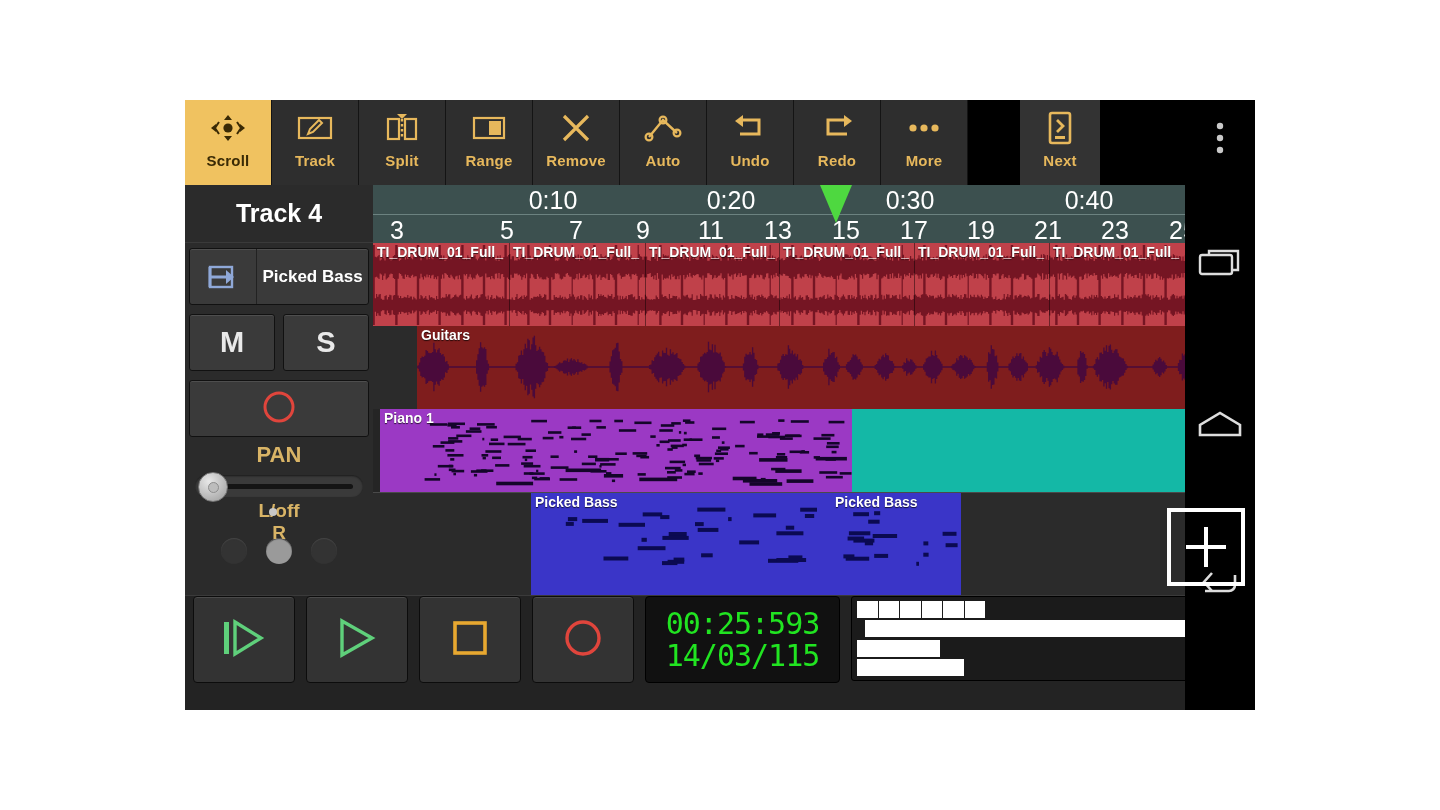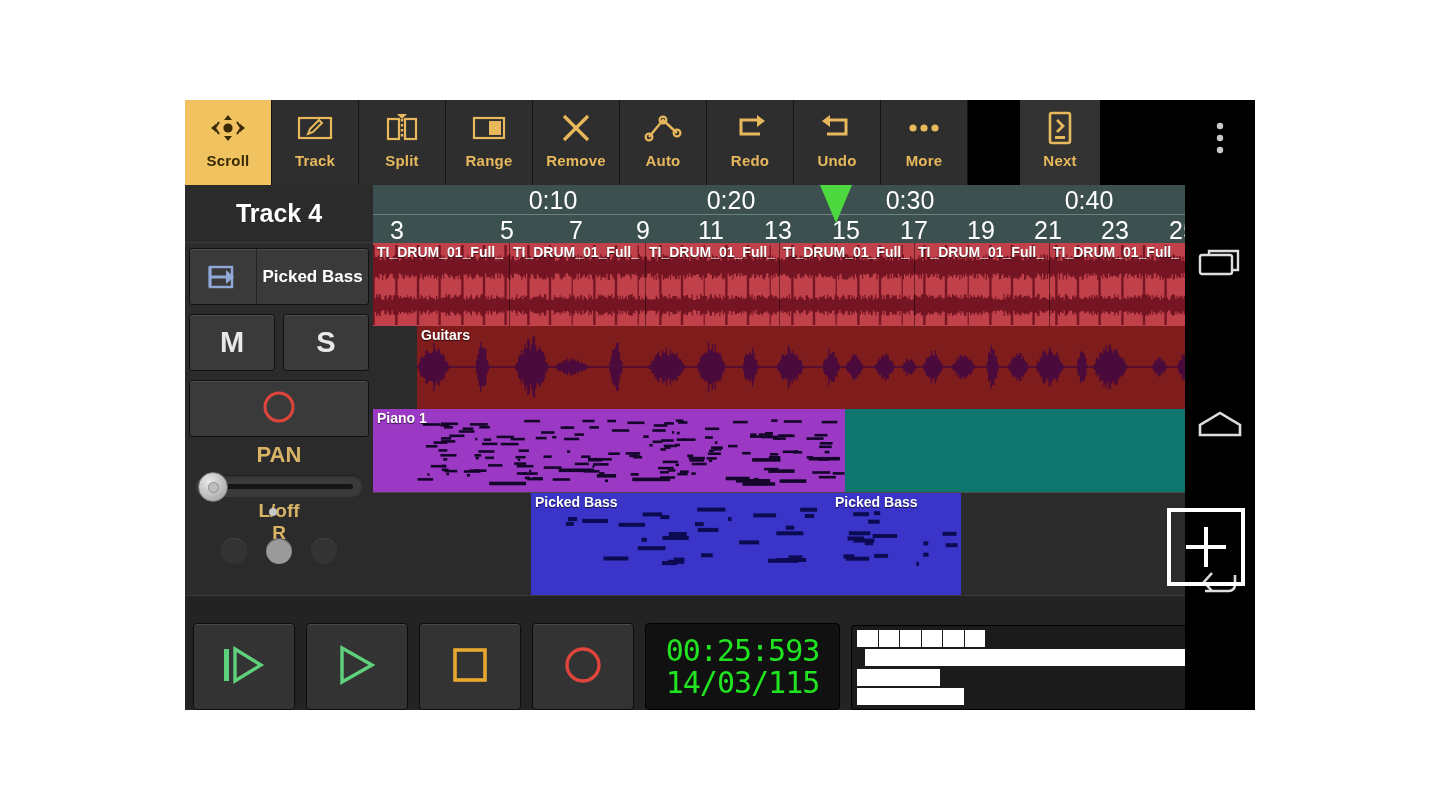--- a/index.html
+++ b/index.html
@@ -69,21 +69,21 @@
           text-shadow:0 1px 1px rgba(0,0,0,.7);white-space:nowrap;z-index:3;}
   .seam{position:absolute;top:0;bottom:0;width:1px;background:rgba(0,0,0,.45);}
 
   #addtrack{position:absolute;right:10px;bottom:10px;width:70px;height:70px;border:4px solid #fff;
      display:flex;align-items:center;justify-content:center;z-index:9;}
   #addtrack:before{content:"";position:absolute;width:40px;height:4px;background:#fff;}
   #addtrack:after{content:"";position:absolute;width:4px;height:40px;background:#fff;}
 
   
   #transport{position:absolute;left:0;top:495px;width:1070px;height:115px;background:#232323;
-     border-top:1px solid #3a3a3a;display:flex;align-items:flex-end;padding:0 8px;box-sizing:border-box;gap:11px;}
+     border-top:1px solid #3a3a3a;display:flex;align-items:flex-start;padding:0 8px;box-sizing:border-box;gap:11px;}
   .tpbtn{width:100px;height:85px;background:#333;border:1px solid #0c0c0c;border-radius:4px;
      display:flex;align-items:center;justify-content:center;box-shadow:inset 0 1px 0 #4a4a4a;}
   #timedisp{width:193px;height:85px;background:#111;border:1px solid #000;border-radius:4px;
      display:flex;flex-direction:column;align-items:center;justify-content:center;}
   #timedisp div{color:#21e421;font-size:30px;font-family:"DejaVu Sans Mono",monospace;line-height:1.05;letter-spacing:-1px;}
   #minimap{flex:1;height:85px;background:#1b1b1b;border:1px solid #000;border-radius:3px;
      padding:4px 5px;box-sizing:border-box;display:flex;flex-direction:column;justify-content:space-between;}
   .mmrow{height:17px;display:flex;}
   .mmseg{height:100%;background:#fff;border-right:1px solid #1b1b1b;box-sizing:border-box;}
 
@@ -158,35 +158,35 @@
             <circle cx="19" cy="6" r="3.4" fill="none" stroke="#e7b85c" stroke-width="2.2"></circle>
             <circle cx="33" cy="19" r="3.4" fill="none" stroke="#e7b85c" stroke-width="2.2"></circle>
           </svg>
       </span>
       <span class="lbl">Auto</span>
     </div>
 
     <div class="tbtn">
       <span class="ic">
         <svg width="36" height="28" viewBox="0 0 36 28">
+            <path d="M10 6H27v14H8" fill="none" stroke="#e7b85c" stroke-width="3"></path>
+            <path d="M11 1L3 7l8 6z" fill="#e7b85c"></path>
+          </svg>
+      </span>
+      <span class="lbl">Undo</span>
+    </div>
+
+    <div class="tbtn">
+      <span class="ic">
+        <svg width="36" height="28" viewBox="0 0 36 28">
             <path d="M26 6H9v14h19" fill="none" stroke="#e7b85c" stroke-width="3"></path>
             <path d="M25 1l8 6-8 6z" fill="#e7b85c"></path>
           </svg>
       </span>
       <span class="lbl">Redo</span>
-    </div>
-
-    <div class="tbtn">
-      <span class="ic">
-        <svg width="36" height="28" viewBox="0 0 36 28">
-            <path d="M10 6H27v14H8" fill="none" stroke="#e7b85c" stroke-width="3"></path>
-            <path d="M11 1L3 7l8 6z" fill="#e7b85c"></path>
-          </svg>
-      </span>
-      <span class="lbl">Undo</span>
     </div>
 
     <div class="tbtn">
       <span class="ic">
         <svg width="36" height="12" viewBox="0 0 36 12">
             <circle cx="7" cy="6" r="3.6" fill="#e7b85c"></circle>
             <circle cx="18" cy="6" r="3.6" fill="#e7b85c"></circle>
             <circle cx="29" cy="6" r="3.6" fill="#e7b85c"></circle>
           </svg>
       </span>
@@ -309,21 +309,21 @@
       <div class="clip" style="left:44px;width:838px;background:#7f1d1d;">
         <svg width="838" height="83" viewBox="0 0 838 83" preserveAspectRatio="none">
           <g id="gwf" stroke="#4a0a3b" stroke-width="1.3">
               <path d="M0 41 L838 41 M0.0 41 L0.0 41 M1.3 39.292545060811634 L1.3 42.707454939188366 M2.6 36.42890182386888 L2.6 45.57109817613112 M3.9 32.04249228356883 L3.9 49.95750771643117 M5.2 30.429143802593714 L5.2 51.570856197406286 M6.5 31.00830150518292 L6.5 50.99169849481708 M7.8 29.66021188882849 L7.8 52.339788111171515 M9.1 24.03057063701135 L9.1 57.96942936298865 M10.4 24.934206053872682 L10.4 57.065793946127314 M11.7 26.863972097927622 L11.7 55.13602790207238 M13.0 27.223434040661687 L13.0 54.77656595933831 M14.3 27.084007926943293 L14.3 54.91599207305671 M15.6 25.97027355561552 L15.6 56.02972644438448 M16.9 16.698288866341105 L16.9 65.3017111336589 M18.2 23.338678800446537 L18.2 58.66132119955346 M19.5 26.509991555383834 L19.5 55.490008444616166 M20.8 23.809627925515937 L20.8 58.19037207448406 M22.1 22.255881783936264 L22.1 59.74411821606374 M23.4 27.076565679300955 L23.4 54.923434320699045 M24.7 28.709676790656946 L24.7 53.29032320934306 M26.0 28.043817335053483 L26.0 53.95618266494652 M27.3 30.493117625873175 L27.3 51.506882374126825 M28.6 35.83557489652985 L28.6 46.16442510347015 M29.9 35.057282919130586 L29.9 46.942717080869414 M31.2 38.344876778204046 L31.2 43.655123221795954 M32.5 40.84623111412696 L32.5 41.15376888587304 M58.4 41 L58.4 41 M59.7 34.36298650821598 L59.7 47.63701349178402 M61.0 28.139889320318943 L61.0 53.86011067968106 M62.3 22.30711638087744 L62.3 59.69288361912256 M63.6 16.268279568995574 L63.6 65.73172043100442 M64.9 21.327933669594707 L64.9 60.67206633040529 M66.2 22.539108416536976 L66.2 59.460891583463024 M67.5 21.339535213697424 L67.5 60.660464786302576 M68.8 23.057864923346937 L68.8 58.94213507665306 M70.1 34.1349595179087 L70.1 47.8650404820913 M71.4 37.67730141025714 L71.4 44.32269858974286 M97.9 41 L97.9 41 M99.2 37.66407842191114 L99.2 44.33592157808886 M100.5 36.27340149732566 L100.5 45.72659850267434 M101.8 29.84978459835223 L101.8 52.15021540164777 M103.1 29.08938450851921 L103.1 52.91061549148079 M104.4 24.56395671383392 L104.4 57.43604328616608 M105.7 29.076609791884295 L105.7 52.923390208115705 M107.0 23.206416252650023 L107.0 58.79358374734998 M108.3 17.72121022164702 L108.3 64.27878977835297 M109.6 22.32767035790705 L109.6 59.67232964209295 M110.9 12.774336251700987 L110.9 69.22566374829901 M112.2 14.331682103682024 L112.2 67.66831789631797 M113.5 23.536231333346148 L113.5 58.46376866665385 M114.8 18.295556395550992 L114.8 63.70444360444901 M116.1 11.478347880276527 L116.1 70.52165211972347 M117.4 9.709890807391087 L117.4 72.29010919260891 M118.7 19.130327314102814 L118.7 62.869672685897186 M120.0 24.96813118406519 L120.0 57.031868815934814 M121.3 23.700777998073015 L121.3 58.299222001926985 M122.6 20.78868113687646 L122.6 61.21131886312354 M123.9 23.137522698217154 L123.9 58.862477301782846 M125.2 25.667260268015987 L125.2 56.33273973198401 M126.5 26.156171258176286 L126.5 55.843828741823714 M127.8 29.759553783845888 L127.8 52.24044621615411 M129.1 36.24377164990246 L129.1 45.75622835009754 M130.4 37.01297232439679 L130.4 44.98702767560321 M131.7 39.87622807815402 L131.7 42.12377192184598 M136.2 41 L136.2 41 M137.5 39.94192466114144 L137.5 42.05807533885856 M138.8 39.81371621582819 L138.8 42.18628378417181 M140.1 38.842669733472334 L140.1 43.157330266527666 M141.4 37.37888256615727 L141.4 44.62111743384273 M142.7 36.20381263278982 L142.7 45.79618736721018 M144.0 37.2618245464469 L144.0 44.7381754535531 M145.3 36.67775700173324 L145.3 45.32224299826676 M146.6 34.87107185267702 L146.6 47.12892814732298 M147.9 34.15263299324566 L147.9 47.84736700675434 M149.2 34.78949723747299 L149.2 47.21050276252701 M150.5 32.4382827558491 L150.5 49.5617172441509 M151.8 35.92392026277274 L151.8 46.07607973722726 M153.1 33.55739405021851 L153.1 48.44260594978149 M154.4 32.29241314907578 L154.4 49.70758685092422 M155.7 34.488078155243514 L155.7 47.511921844756486 M157.0 32.981275797778764 L157.0 49.018724202221236 M158.3 34.41344316451534 L158.3 47.58655683548466 M159.6 35.89010310355183 L159.6 46.10989689644817 M160.9 33.29671722372452 L160.9 48.70328277627548 M162.2 36.1942330708176 L162.2 45.8057669291824 M163.5 36.78237318122575 L163.5 45.21762681877425 M164.8 36.19071180833545 L164.8 45.80928819166455 M166.1 37.96734442952138 L166.1 44.03265557047862 M167.4 37.46584465283748 L167.4 44.53415534716252 M168.7 38.34780181987648 L168.7 43.65219818012352 M170.0 39.42730782393363 L170.0 42.57269217606637 M171.3 40.644752157855045 L171.3 41.355247842144955 M191.8 41 L191.8 41 M193.1 35.405716938808446 L193.1 46.594283061191554 M194.4 30.257557332489377 L194.4 51.74244266751062 M195.7 24.34038257412795 L195.7 57.65961742587205 M197.0 23.22650783256542 L197.0 58.77349216743458 M198.3 21.82094238617751 L198.3 60.17905761382249 M199.6 17.277565875104077 L199.6 64.72243412489593 M200.9 16.831267823205582 L200.9 65.16873217679442 M202.2 25.428740869205786 L202.2 56.57125913079422 M203.5 32.880118134349196 L203.5 49.119881865650804 M204.8 35.23608797581168 L204.8 46.76391202418832 M231.3 41 L231.3 41 M232.6 39.119797322280064 L232.6 42.880202677719936 M233.9 38.45618633371803 L233.9 43.54381366628197 M235.2 34.12537745259121 L235.2 47.87462254740879 M236.5 34.89397123279249 L236.5 47.10602876720751 M237.8 31.212267636413298 L237.8 50.7877323635867 M239.1 29.219061160641488 L239.1 52.78093883935851 M240.4 27.428126057020634 L240.4 54.571873942979366 M241.7 25.79949864703739 L241.7 56.20050135296261 M243.0 30.328889787699296 L243.0 51.671110212300704 M244.3 30.42993323875448 L244.3 51.57006676124552 M245.6 24.398671776012566 L245.6 57.60132822398744 M246.9 26.653433725199584 L246.9 55.346566274800416 M248.2 27.038652694571837 L248.2 54.96134730542816 M249.5 21.81061991590972 L249.5 60.18938008409028 M250.8 28.62712300456705 L250.8 53.37287699543295 M252.1 29.86927849076915 L252.1 52.13072150923085 M253.4 23.31620802844516 L253.4 58.68379197155484 M254.7 27.779212620051936 L254.7 54.220787379948064 M256.0 26.184495403014758 L256.0 55.81550459698524 M257.3 28.847493545839633 L257.3 53.15250645416037 M258.6 28.37146884385421 L258.6 53.62853115614579 M259.9 26.943869976021045 L259.9 55.05613002397895 M261.2 32.039922848317985 L261.2 49.960077151682015 M262.5 32.73830672130243 L262.5 49.26169327869757 M263.8 33.2375174894038 L263.8 48.7624825105962 M265.1 35.997430439726976 L265.1 46.002569560273024 M266.4 37.89751321645393 L266.4 44.10248678354607 M267.7 39.45045430791621 L267.7 42.54954569208379 M279.8 41 L279.8 41 M281.1 37.57267567934797 L281.1 44.42732432065203 M282.4 36.09472892184744 L282.4 45.90527107815256 M283.7 30.791833351395006 L283.7 51.208166648604994 M285.0 30.219750429324794 L285.0 51.78024957067521 M286.3 28.30897063084907 L286.3 53.691029369150925 M287.6 26.78674394536205 L287.6 55.21325605463795 M288.9 27.473763121227822 L288.9 54.52623687877218 M290.2 26.011180416597742 L290.2 55.98881958340226 M291.5 15.81363304533918 L291.5 66.18636695466083 M292.8 23.41811437579426 L292.8 58.58188562420574 M294.1 24.16200831127999 L294.1 57.83799168872001 M295.4 18.207173226960567 L295.4 63.79282677303944 M296.7 26.601370905808 L296.7 55.398629094192 M298.0 18.64928325853871 L298.0 63.35071674146129 M299.3 26.16405731656594 L299.3 55.835942683434055 M300.6 26.636604092528444 L300.6 55.363395907471556 M301.9 27.700792064205682 L301.9 54.299207935794314 M303.2 26.431334371772124 L303.2 55.568665628227876 M304.5 30.453976630026727 L304.5 51.54602336997327 M305.8 34.57859095226235 L305.8 47.42140904773765 M307.1 36.2704440659079 L307.1 45.7295559340921 M308.4 39.98306088042571 L308.4 42.01693911957429 M325.2 41 L325.2 41 M326.5 37.39742603399444 L326.5 44.60257396600556 M327.8 30.736312852465964 L327.8 51.263687147534036 M329.1 27.71626345404186 L329.1 54.283736545958135 M330.4 28.70366891033382 L330.4 53.29633108966618 M331.7 28.607458016941187 L331.7 53.39254198305881 M333.0 26.065444523458847 L333.0 55.93455547654115 M334.3 28.548351890517402 L334.3 53.4516481094826 M335.6 21.12795825354693 L335.6 60.87204174645307 M336.9 26.758735474235227 L336.9 55.24126452576478 M338.2 32.99256709981349 L338.2 49.00743290018651 M339.5 34.07512415493205 L339.5 47.92487584506795 M340.8 38.72756433780575 L340.8 43.27243566219425 M359.7 41 L359.7 41 M361.0 37.61701011394727 L361.0 44.38298988605273 M362.3 36.945054261439026 L362.3 45.054945738560974 M363.6 33.676831947786916 L363.6 48.323168052213084 M364.9 29.65758523529133 L364.9 52.34241476470867 M366.2 28.056753372286842 L366.2 53.94324662771316 M367.5 30.09379567694141 L367.5 51.90620432305859 M368.8 28.319363806989173 L368.8 53.68063619301083 M370.1 28.642403926138016 L370.1 53.357596073861984 M371.4 19.182631716893013 L371.4 62.81736828310699 M372.7 22.836923230526054 L372.7 59.163076769473946 M374.0 27.52855633319521 L374.0 54.47144366680479 M375.3 24.462864688700225 L375.3 57.53713531129978 M376.6 28.566328620141647 L376.6 53.43367137985835 M377.9 27.535678137730844 L377.9 54.46432186226916 M379.2 30.40982421274559 L379.2 51.59017578725441 M380.5 28.225900904138072 L380.5 53.77409909586193 M381.8 34.00467808378812 L381.8 47.99532191621188 M383.1 33.18849017871182 L383.1 48.81150982128818 M384.4 34.73953639469109 L384.4 47.26046360530891 M385.7 38.958698119512775 L385.7 43.041301880487225 M405.4 41 L405.4 41 M406.7 36.521723393454344 L406.7 45.478276606545656 M408.0 33.24424423884152 L408.0 48.75575576115848 M409.3 32.87835160552057 L409.3 49.12164839447943 M410.6 31.232330614280173 L410.6 50.76766938571983 M411.9 22.78766453541476 L411.9 59.21233546458524 M413.2 28.777707189109197 L413.2 53.222292810890806 M414.5 27.124735441740626 L414.5 54.875264558259374 M415.8 26.306103298589225 L415.8 55.69389670141078 M417.1 26.052446073869035 L417.1 55.947553926130965 M418.4 31.926041170583247 L418.4 50.07395882941675 M419.7 30.65309993348209 L419.7 51.34690006651791 M421.0 36.1790282263742 L421.0 45.8209717736258 M422.3 38.74402999597655 L422.3 43.25597000402345 M428.3 41 L428.3 41 M429.6 38.22935456726953 L429.6 43.77064543273047 M430.9 35.88530786650725 L430.9 46.11469213349275 M432.2 35.49907691101088 L432.2 46.50092308898912 M433.5 34.02781253255271 L433.5 47.97218746744729 M434.8 31.438302817750426 L434.8 50.561697182249574 M436.1 28.33484693781548 L436.1 53.665153062184515 M437.4 29.24598164173642 L437.4 52.75401835826358 M438.7 28.474796211370155 L438.7 53.525203788629845 M440.0 30.585510813084365 L440.0 51.41448918691563 M441.3 33.59293471168921 L441.3 48.40706528831079 M442.6 32.9390219891106 L442.6 49.0609780108894 M443.9 36.342434184225155 L443.9 45.657565815774845 M445.2 38.50290801188784 L445.2 43.49709198811216 M457.0 41 L457.0 41 M458.3 38.97112165353668 L458.3 43.02887834646332 M459.6 38.07818592488499 L459.6 43.92181407511501 M460.9 35.203560659952494 L460.9 46.796439340047506 M462.2 32.709356350110475 L462.2 49.290643649889525 M463.5 33.39175489481287 L463.5 48.60824510518713 M464.8 30.470924026390406 L464.8 51.529075973609594 M466.1 28.735901852660227 L466.1 53.26409814733977 M467.4 31.21294206569784 L467.4 50.78705793430216 M468.7 27.364093056851207 L468.7 54.6359069431488 M470.0 28.882235231072006 L470.0 53.117764768928 M471.3 29.520915146330985 L471.3 52.479084853669015 M472.6 34.31829473828241 L472.6 47.68170526171759 M473.9 34.979331251482996 L473.9 47.020668748517004 M475.2 34.8769056862261 L475.2 47.1230943137739 M476.5 37.59022663981867 L476.5 44.40977336018133 M477.8 39.97385461682868 L477.8 42.02614538317132 M484.5 41 L484.5 41 M485.8 39.25471895338672 L485.8 42.74528104661328 M487.1 36.32547359719639 L487.1 45.67452640280361 M488.4 37.050403110537495 L488.4 44.949596889462505 M489.7 32.34909615126041 L489.7 49.65090384873959 M491.0 34.611916841597974 L491.0 47.388083158402026 M492.3 35.52664320378213 L492.3 46.47335679621787 M493.6 33.138668867424315 L493.6 48.861331132575685 M494.9 33.83995872350208 L494.9 48.16004127649792 M496.2 35.70284833498314 L496.2 46.29715166501686 M497.5 37.26329012878167 L497.5 44.73670987121833 M498.8 39.170011287665965 L498.8 42.829988712334035 M505.4 41 L505.4 41 M506.7 38.26837466115289 L506.7 43.73162533884711 M508.0 36.19111676602939 L508.0 45.80888323397061 M509.3 32.40156621679209 L509.3 49.59843378320791 M510.6 31.692148252739322 L510.6 50.30785174726068 M511.9 30.53599821996707 L511.9 51.46400178003293 M513.2 30.597761014810203 L513.2 51.4022389851898 M514.5 24.658583250930786 L514.5 57.34141674906921 M515.8 29.01987399252566 L515.8 52.98012600747434 M517.1 30.106354231351048 L517.1 51.89364576864895 M518.4 24.49205847847903 L518.4 57.50794152152097 M519.7 29.09950282129924 L519.7 52.90049717870076 M521.0 32.30467242616206 L521.0 49.69532757383794 M522.3 33.4092368035423 L522.3 48.5907631964577 M523.6 35.4538974049656 L523.6 46.5461025950344 M524.9 37.6567236738833 L524.9 44.3432763261167 M526.2 40.19243204310011 L526.2 41.80756795689989 M533.3 41 L533.3 41 M534.6 39.720287014176954 L534.6 42.279712985823046 M535.9 38.18890386993278 L535.9 43.81109613006722 M537.2 37.79992186826416 L537.2 44.20007813173584 M538.5 36.3910274704521 L538.5 45.6089725295479 M539.8 32.210550875726014 L539.8 49.789449124273986 M541.1 34.259896459060826 L541.1 47.740103540939174 M542.4 30.29019393105507 L542.4 51.70980606894493 M543.7 28.955302731388564 L543.7 53.044697268611436 M545.0 29.8389616499071 L545.0 52.161038350092895 M546.3 32.01889825869413 L546.3 49.98110174130587 M547.6 29.188108500555014 L547.6 52.81189149944498 M548.9 30.28603972482249 L548.9 51.71396027517751 M550.2 31.529716663870524 L550.2 50.47028333612948 M551.5 33.97573522490805 L551.5 48.02426477509195 M552.8 32.38767375108017 L552.8 49.61232624891983 M554.1 34.0805228028459 L554.1 47.9194771971541 M555.4 36.496205656896876 L555.4 45.503794343103124 M556.7 38.7165917488222 L556.7 43.2834082511778 M558.0 39.89937129670025 L558.0 42.10062870329975 M569.1 41 L569.1 41 M570.4 36.22457385779167 L570.4 45.77542614220833 M571.7 26.2216754308584 L571.7 55.7783245691416 M573.0 27.805866878985654 L573.0 54.194133121014346 M574.3 19.365442055295734 L574.3 62.63455794470427 M575.6 22.909997712525815 L575.6 59.090002287474185 M576.9 23.384761203506628 L576.9 58.61523879649337 M578.2 30.1966959933127 L578.2 51.8033040066873 M579.5 29.429322868241414 L579.5 52.570677131758586 M580.8 36.46525574823374 L580.8 45.53474425176626 M590.8 41 L590.8 41 M592.1 37.82093835887387 L592.1 44.17906164112613 M593.4 36.81939410271056 L593.4 45.18060589728944 M594.7 33.19814826917014 L594.7 48.80185173082986 M596.0 30.571989479082106 L596.0 51.428010520917894 M597.3 32.08807165605734 L597.3 49.91192834394266 M598.6 30.31905278308691 L598.6 51.68094721691309 M599.9 27.17484171347342 L599.9 54.82515828652658 M601.2 29.976173764050543 L601.2 52.02382623594946 M602.5 27.449225227972704 L602.5 54.550774772027296 M603.8 26.93159406324673 L603.8 55.068405936753265 M605.1 32.676090655969915 L605.1 49.323909344030085 M606.4 30.554892740054513 L606.4 51.44510725994549 M607.7 34.315995194187344 L607.7 47.684004805812656 M609.0 35.751239740889844 L609.0 46.248760259110156 M610.3 37.164626259960166 L610.3 44.835373740039834 M611.6 40.79324783921704 L611.6 41.20675216078296 M618.1 41 L618.1 41 M619.4 39.20072769885662 L619.4 42.79927230114338 M620.7 35.30006269176864 L620.7 46.69993730823136 M622.0 35.947946657951604 L622.0 46.052053342048396 M623.3 30.845770616896758 L623.3 51.15422938310324 M624.6 31.823326526782274 L624.6 50.176673473217726 M625.9 25.942686005683417 L625.9 56.05731399431659 M627.2 24.102328338633033 L627.2 57.89767166136697 M628.5 25.87607818408971 L628.5 56.12392181591029 M629.8 29.98930105129602 L629.8 52.010698948703975 M631.1 27.268293869262756 L631.1 54.731706130737244 M632.4 21.252047617662946 L632.4 60.747952382337054 M633.7 22.776876344397106 L633.7 59.22312365560289 M635.0 26.00193663117596 L635.0 55.99806336882404 M636.3 29.000471762041613 L636.3 52.99952823795839 M637.6 29.594218007870232 L637.6 52.40578199212977 M638.9 28.39130318031217 L638.9 53.60869681968783 M640.2 25.826682049684244 L640.2 56.173317950315756 M641.5 30.525124475391802 L641.5 51.474875524608194 M642.8 33.5889577278043 L642.8 48.4110422721957 M644.1 36.5279507323761 L644.1 45.4720492676239 M645.4 37.92618711368931 L645.4 44.07381288631069 M646.7 39.60302988150993 L646.7 42.39697011849007 M659.7 41 L659.7 41 M661.0 33.54966219769068 L661.0 48.45033780230932 M662.3 31.555816918657094 L662.3 50.444183081342906 M663.6 25.003298508530754 L663.6 56.996701491469246 M664.9 26.644459766027953 L664.9 55.35554023397205 M666.2 26.300353233829412 L666.2 55.69964676617059 M667.5 28.08442854807516 L667.5 53.91557145192484 M668.8 32.000327958512216 L668.8 49.999672041487784 M670.1 39.14000117240724 L670.1 42.85999882759276 M675.2 41 L675.2 41 M676.5 39.55548665375716 L676.5 42.44451334624284 M677.8 38.04824610263151 L677.8 43.95175389736849 M679.1 33.06160906165855 L679.1 48.93839093834145 M680.4 31.287019879827305 L680.4 50.712980120172695 M681.7 33.549368015470904 L681.7 48.450631984529096 M683.0 26.654514100203134 L683.0 55.34548589979687 M684.3 26.524942825387292 L684.3 55.47505717461271 M685.6 28.057114878442896 L685.6 53.942885121557104 M686.9 21.397913615557435 L686.9 60.602086384442565 M688.2 24.673360597577414 L688.2 57.326639402422586 M689.5 19.179681615889766 L689.5 62.82031838411024 M690.8 26.02510684482576 L690.8 55.97489315517424 M692.1 19.76867732851085 L692.1 62.23132267148915 M693.4 18.531092151194407 L693.4 63.46890784880559 M694.7 23.65602576970048 L694.7 58.34397423029952 M696.0 26.919678386748693 L696.0 55.08032161325131 M697.3 24.513347405354562 L697.3 57.486652594645435 M698.6 23.332490949319592 L698.6 58.66750905068041 M699.9 23.358996215486656 L699.9 58.641003784513344 M701.2 27.236065573378006 L701.2 54.763934426621994 M702.5 30.435617860937263 L702.5 51.56438213906274 M703.8 31.3503741222461 L703.8 50.6496258777539 M705.1 32.23606357337457 L705.1 49.76393642662543 M706.4 32.49246387272174 L706.4 49.50753612727826 M707.7 35.30208199736338 L707.7 46.69791800263662 M709.0 37.982212282129986 L709.0 44.017787717870014 M710.3 39.87033830945576 L710.3 42.12966169054424 M734.9 41 L734.9 41 M736.2 38.47028769655349 L736.2 43.52971230344651 M737.5 36.22361249571401 L737.5 45.77638750428599 M738.8 33.863176909438344 L738.8 48.136823090561656 M740.1 34.82134437374542 L740.1 47.17865562625458 M741.4 32.15819711891371 L741.4 49.84180288108629 M742.7 31.099614574691696 L742.7 50.9003854253083 M744.0 32.834134763515664 L744.0 49.165865236484336 M745.3 35.58653423533908 L745.3 46.41346576466092 M746.6 34.554213282463145 L746.6 47.445786717536855 M747.9 36.43266025352514 L747.9 45.56733974647486 M749.2 38.90298351148223 L749.2 43.09701648851777 M750.5 40.378634680153574 L750.5 41.621365319846426 M760.2 41 L760.2 41 M761.5 37.062949632500896 L761.5 44.937050367499104 M762.8 33.842983320700405 L762.8 48.157016679299595 M764.1 33.98222343414975 L764.1 48.01777656585025 M765.4 27.52560183296883 L765.4 54.47439816703117 M766.7 29.58721348716394 L766.7 52.412786512836064 M768.0 28.34742868361461 L768.0 53.65257131638539 M769.3 20.012818563970878 L769.3 61.98718143602912 M770.6 25.045700243724784 L770.6 56.95429975627522 M771.9 17.750896627962124 L771.9 64.24910337203788 M773.2 19.68592064734984 L773.2 62.31407935265016 M774.5 23.12735327931312 L774.5 58.87264672068688 M775.8 11.125202207742642 L775.8 70.87479779225735 M777.1 15.29799288824842 L777.1 66.70200711175158 M778.4 23.16062946162666 L778.4 58.839370538373345 M779.7 18.759026177817486 L779.7 63.24097382218251 M781.0 17.99538711004491 L781.0 64.0046128899551 M782.3 29.315973789832434 L782.3 52.684026210167566 M783.6 26.510968407011166 L783.6 55.48903159298884 M784.9 29.023428384585536 L784.9 52.976571615414464 M786.2 36.12439566924925 L786.2 45.87560433075075 M787.5 37.79672959627414 L787.5 44.20327040372586 M807.2 41 L807.2 41 M808.5 33.45044859865757 L808.5 48.54955140134243 M809.8 18.846130284665218 L809.8 63.15386971533478 M811.1 18.88175851344599 L811.1 63.11824148655401 M812.4 17.29821546275157 L812.4 64.70178453724843 M813.7 26.178845270441183 L813.7 55.82115472955881 M815.0 30.277958661013372 L815.0 51.72204133898663 M834.6 41 L834.6 41 M835.9 39.35441663824709 L835.9 42.64558336175291 M837.2 36.306034247825835 L837.2 45.693965752174165 M838.5 37.062607517573355 L838.5 44.937392482426645 M839.8 32.959681972100086 L839.8 49.040318027899914 M841.1 33.42822698914369 L841.1 48.57177301085631 M842.4 29.84398083667297 L842.4 52.15601916332703 M843.7 33.07531176639997 L843.7 48.92468823360003 M845.0 30.635103739475966 L845.0 51.364896260524034 M846.3 33.28280746723069 L846.3 48.71719253276931 M847.6 29.083198108074114 L847.6 52.916801891925886 M848.9 30.410737992453456 L848.9 51.589262007546544 M850.2 31.190939381629754 L850.2 50.809060618370246 M851.5 33.71218730258971 L851.5 48.28781269741029 M852.8 37.064330077413445 L852.8 44.935669922586555 M854.1 38.428025670975806 L854.1 43.571974329024194 M855.4 40.406750553774756 L855.4 41.593249446225244 "></path>
             </g>
         </svg>
         <span class="clabel">Guitars</span>
       </div>
     </div>
 
-    <div class="trk" style="top:224px;height:83px;background:#0f766e;">
+    <div class="trk" style="top:224px;height:83px;background:#14b8a6;margin-left:7px;">
       <div class="clip" style="left:0;width:472px;background:#9b39c4;">
         <svg width="472" height="83" viewBox="0 0 472 83" preserveAspectRatio="none">
           <g id="pnotes" fill="#14052a">
               <rect x="359.9" y="11.8" width="14.9" height="2.6"></rect>
               <rect x="396.9" y="44.0" width="8.3" height="2.6"></rect>
               <rect x="235.3" y="43.4" width="11.5" height="2.6"></rect>
               <rect x="89.6" y="18.4" width="10.7" height="2.6"></rect>
               <rect x="90.9" y="61.2" width="16.6" height="2.6"></rect>
               <rect x="388.3" y="26.7" width="17.0" height="2.6"></rect>
               <rect x="446.9" y="33.0" width="12.7" height="2.6"></rect>

